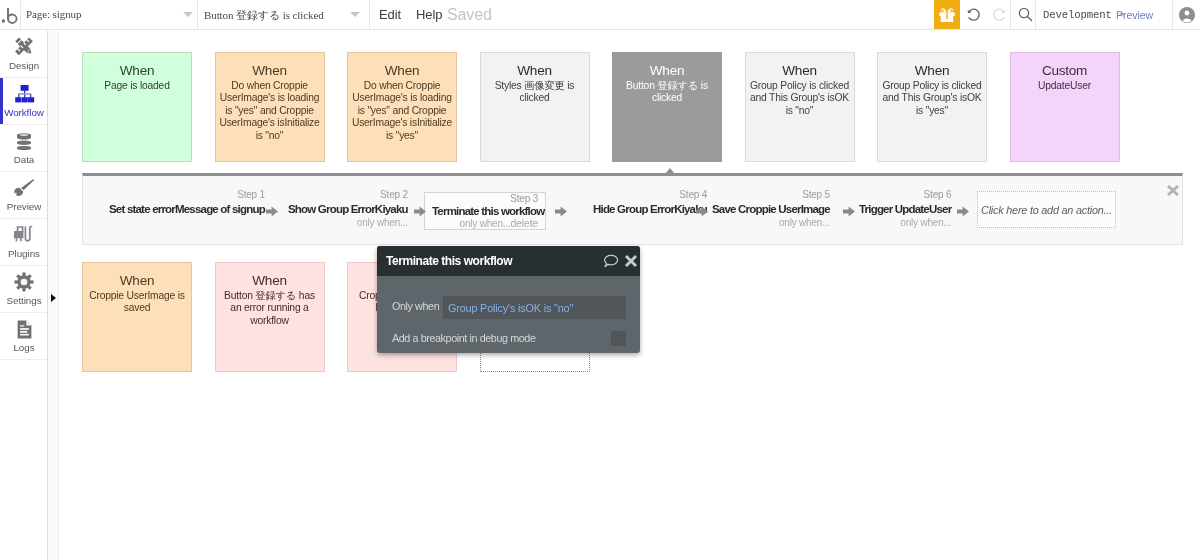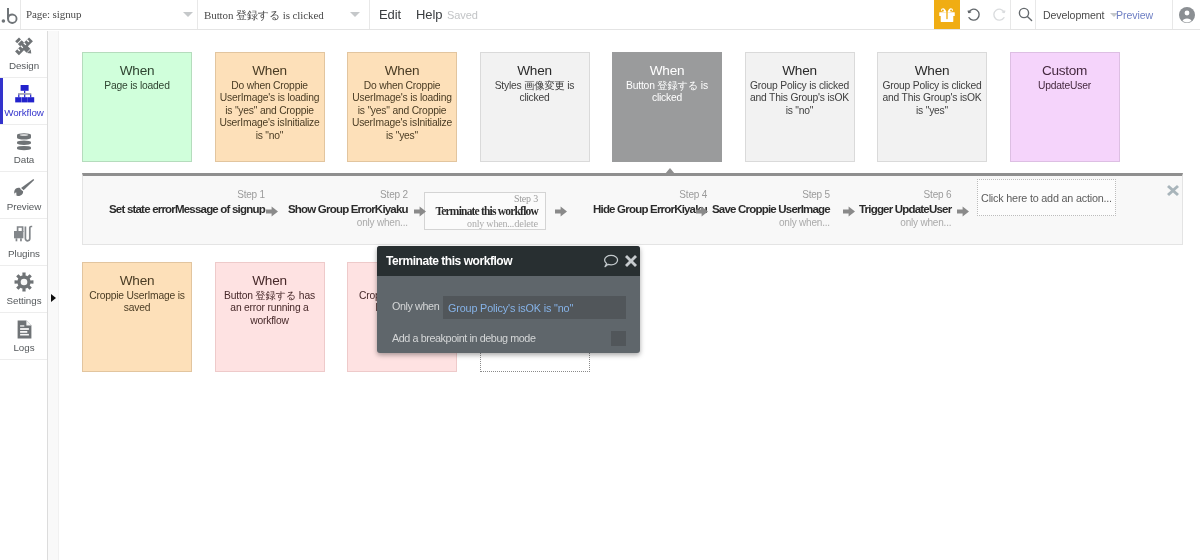--- a/index.html
+++ b/index.html
@@ -13,21 +13,21 @@
            background:#ffffff; border-bottom:1px solid #e4e4e4; }
  .topbar > div { position:absolute; top:0; height:29px; display:flex; align-items:center; }
  .tb-div { width:1px; height:29px; background:#e8e8e8; top:0; }
  .tb-logo { left:0; width:20px; justify-content:center; }
  .tb-sel { font-size:11px; color:#4a4a4a; letter-spacing:-0.1px;font-family:Liberation Serif, serif; }
  .tb-sel .tb-txt { position:absolute; top:8px; }
  .tb-sel .caret { position:absolute; top:12px; width:0;height:0;
                   border-left:5px solid transparent;border-right:5px solid transparent;
                   border-top:5px solid #c5c8ca; }
  .tb-link { font-size:13px; color:#3a3d40; letter-spacing:-0.1px; }
- .tb-saved { font-size:11px; color:#c2c4c6; letter-spacing:-0.1px;text-align:right; }
+ .tb-saved { font-size:16px; color:#c2c4c6; letter-spacing:-0.1px;text-align:right; }
  .tb-gift { width:26px; height:27px; top:1px; background:#f0ad13;
             justify-content:center; }
  .tb-ico { width:22px; justify-content:center; }
  .tb-dev { font-size:10.6px; color:#4a4a4a; letter-spacing:-0.1px; padding-right:18px; }
  .tb-dev .caret { position:absolute; right:4px; top:13px; width:0;height:0;
                   border-left:4.5px solid transparent;border-right:4.5px solid transparent;
                   border-top:4.5px solid #c5c8ca; }
  .tb-prev { font-size:10.6px; color:#6e7fc4; letter-spacing:-0.1px; }
  .tb-user { width:21px; justify-content:center; }
 
@@ -73,21 +73,21 @@
  .stepbar { position:absolute; background:#f8f8f8; border:1px solid #e4e4e4;
             border-top:3px solid #8f8f8f; }
  .arrowup { position:absolute; width:0;height:0; z-index:20;
     border-left:5.5px solid transparent; border-right:5.5px solid transparent; border-bottom:6px solid #8f8f8f; }
  .step { position:absolute;text-align:right; }
  .step .sn { font-size:10px; color:#9b9b9b; line-height:12px; white-space:nowrap; letter-spacing:-0.2px;}
  .step .st { font-size:11.5px; color:#2b2b2b; line-height:16px; font-weight:bold;
              white-space:nowrap; letter-spacing:-0.8px;}
  .step .sw { font-size:10px; color:#aaaaaa; line-height:12px; white-space:nowrap; letter-spacing:-0.2px;}
  .step .del { font-size:10.5px; color:#aaaaaa; float:right; }
- .step.boxed { border:1px solid #d4d4d4; background:#fbfbfb; padding:0px 7px 0px;font-family:Liberation Serif, serif; }
+ .step.boxed { border:1px solid #d4d4d4; background:#fbfbfb; padding:0px 7px 0px; }
  .step.boxed .sn { line-height:11px; }
  .step.boxed .st { line-height:14px; }
  .step.boxed .sw { line-height:11px; }
  .stp-arrow { position:absolute; }
  .addaction { position:absolute; border:1px dotted #bcbcbc; background:#fcfcfc;
               display:flex; align-items:center; justify-content:center;
               font-size:10.8px; color:#5c5c5c; letter-spacing:-0.2px; white-space:nowrap; }
  .closeX { position:absolute; color:#a9b3b8; }
 
  
@@ -152,21 +152,21 @@
     </svg>
   </div>
   <div class="tb-div" style="left:1010px;"></div>
   <div class="tb-ico" style="left:1014px;">
     <svg width="17" height="17" viewBox="0 0 17 17" fill="none" stroke="#64696d" stroke-width="1.4">
       <circle cx="7.0" cy="7.0" r="4.6"></circle>
         <path d="M10.4 10.5 L14.6 14.6" stroke-linecap="round"></path>
     </svg>
   </div>
   <div class="tb-div" style="left:1035px;"></div>
-  <div class="tb-dev" style="left:1043px;">
+  <div class="tb-dev" style="left:1043px;font-family:Liberation Mono, monospace;">
     <span>Development</span>
     <span class="caret"></span>
   </div>
   <div class="tb-prev" style="left:1116px;">Preview</div>
   <div class="tb-div" style="left:1172px;"></div>
   <div class="tb-user" style="left:1176px;">
     <svg width="16" height="16" viewBox="0 0 16 16">
       <circle cx="8" cy="8" r="8" fill="#8b8f93"></circle>
       <circle cx="8" cy="6.0" r="2.45" fill="#ffffff"></circle>
       <path d="M3.55 13.95 C3.9 10.6 12.1 10.6 12.45 13.95 A8 8 0 0 1 3.55 13.95 Z" fill="#ffffff"></path>
@@ -334,21 +334,21 @@
           </svg></div>
         <div class="stp-arrow" style="left: 472px; top: 29px;"><svg width="12" height="11" viewBox="0 0 12 11">
             <path d="M0 3.6 L5.6 3.6 L5.6 0.4 L12 5.5 L5.6 10.6 L5.6 7.4 L0 7.4 Z" fill="#8a8a8a"></path>
           </svg></div>
         <div class="stp-arrow" style="left: 613px; top: 29px;"><svg width="12" height="11" viewBox="0 0 12 11">
             <path d="M0 3.6 L5.6 3.6 L5.6 0.4 L12 5.5 L5.6 10.6 L5.6 7.4 L0 7.4 Z" fill="#8a8a8a"></path>
           </svg></div>
         <div class="stp-arrow" style="left: 760px; top: 29px;"><svg width="12" height="11" viewBox="0 0 12 11">
             <path d="M0 3.6 L5.6 3.6 L5.6 0.4 L12 5.5 L5.6 10.6 L5.6 7.4 L0 7.4 Z" fill="#8a8a8a"></path>
           </svg></div>
-        <div class="addaction" style="left: 894px; top: 3px; width: 139px; height: 37px;">
+        <div class="addaction" style="left: 894px; top: 15px; width: 139px; height: 37px; font-style: italic;">
           <span>Click here to add an action...</span>
         </div>
         <div class="stp-arrow" style="left: 874px; top: 29px;"><svg width="12" height="11" viewBox="0 0 12 11">
             <path d="M0 3.6 L5.6 3.6 L5.6 0.4 L12 5.5 L5.6 10.6 L5.6 7.4 L0 7.4 Z" fill="#8a8a8a"></path>
           </svg></div>
       </div>
   </div>
 
   <div class="popup" style="left:328px; top:215px; width:263px; height:107px;">
     <div class="hdr">

